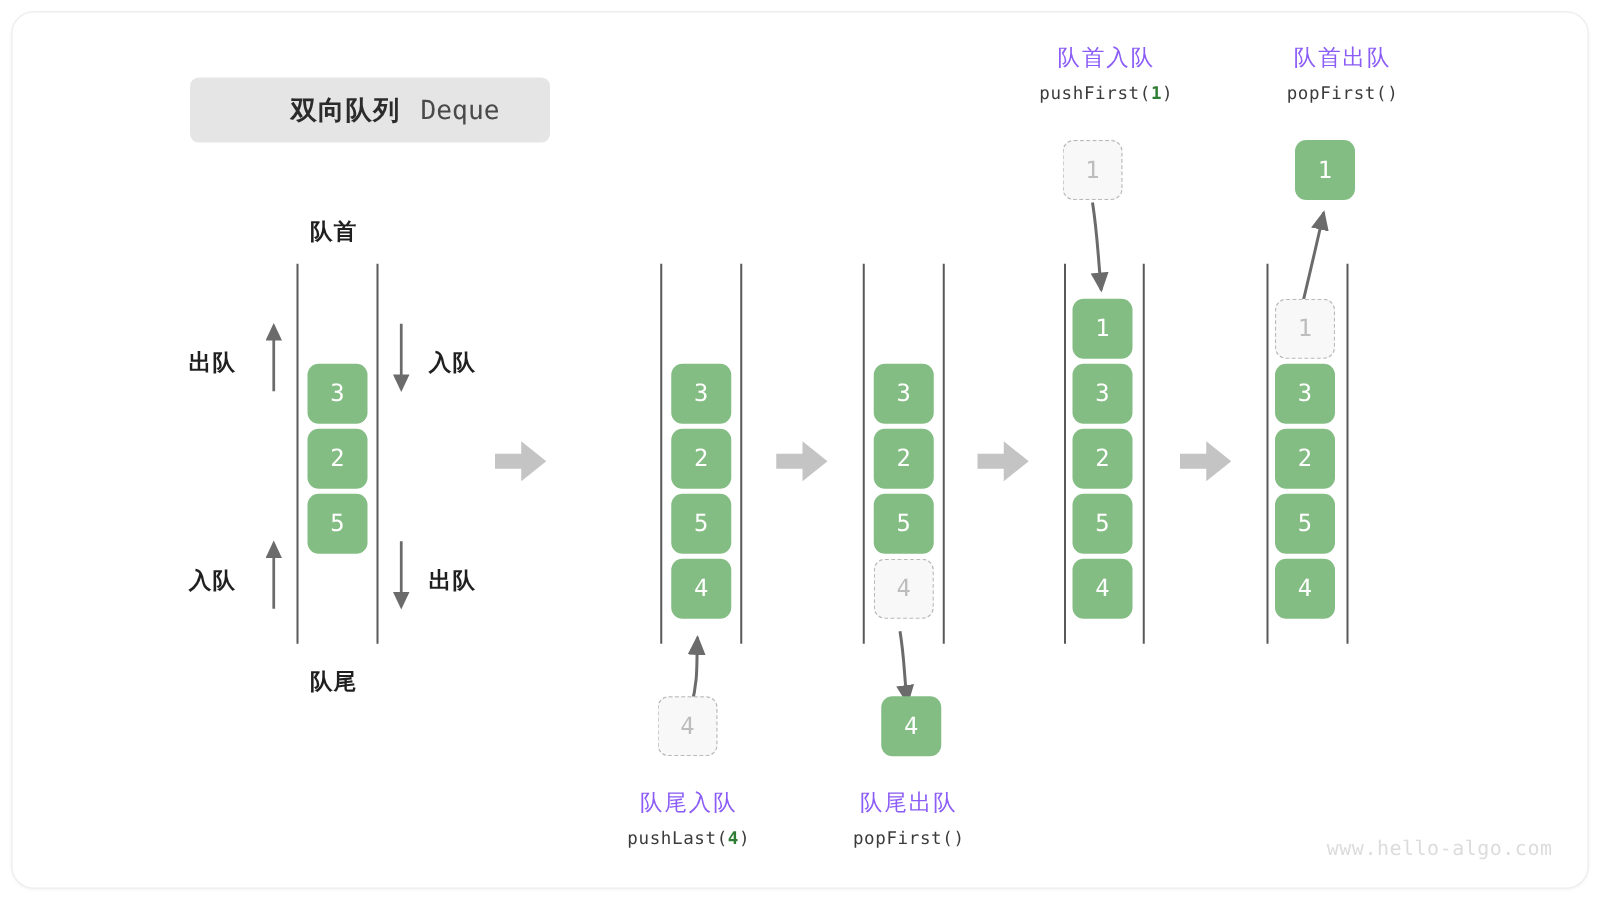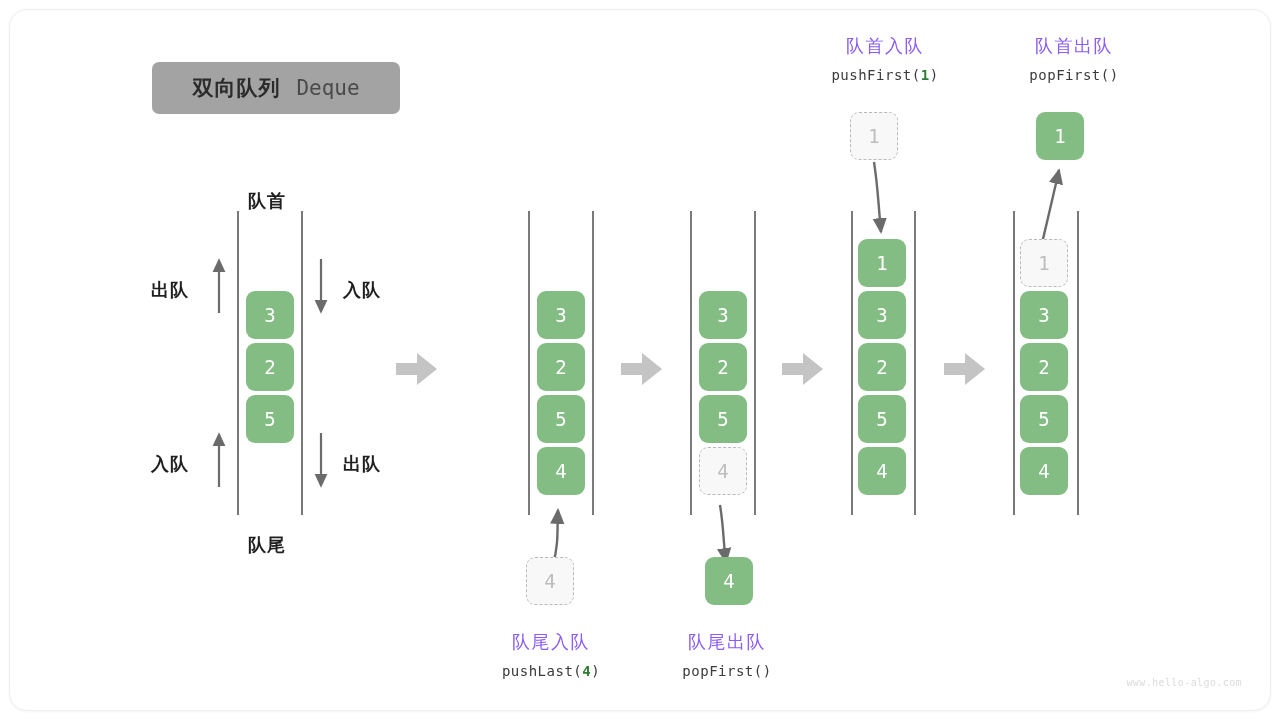--- a/index.html
+++ b/index.html
@@ -12,22 +12,22 @@
     background:#ffffff;border:1px solid #ededed;border-radius:18px;
     box-sizing:border-box;
     box-shadow:0 1px 3px rgba(0,0,0,0.045);
     overflow:hidden;
   }
   .abs{position:absolute;}
 
   
   #title-chip{
     left:142px;top:52px;width:248px;height:52px;
-    background:#a3a3a3;border-radius:7px;
-    display:flex;align-items:center;justify-content:center;
+    background:#e5e5e5;border-radius:7px;
+    display:flex;align-items:center;justify-content:center;padding-left:40px;
   }
   #title-chip .cn{
     font-size:21px;font-weight:bold;color:#2b2b2b;letter-spacing:1px;
   }
   #title-chip .en{
     font-family:"DejaVu Sans Mono","Liberation Mono",monospace;
     font-size:21px;color:#4a4a4a;margin-left:16px;letter-spacing:0px;
   }
 
   
@@ -59,21 +59,21 @@
     display:block;
     font-family:"DejaVu Sans Mono","Liberation Mono",monospace;
     font-size:14px;color:#3b3b3b;letter-spacing:0.5px;
   }
   .caption .code .arg{color:#2f7d32;font-weight:bold;}
 
   
   #watermark{
     right:28px;bottom:22px;
     font-family:"DejaVu Sans Mono","Liberation Mono",monospace;
-    font-size:10px;color:#dcdcdc;letter-spacing:0.4px;
+    font-size:16px;color:#dcdcdc;letter-spacing:0.4px;
   }
 
   svg{display:block;overflow:visible;}
   .svg-layer{left:0;top:0;width:1262px;height:702px;pointer-events:none;}
 </style>
 </head>
 <body>
 
 <div id="card">
 
@@ -130,21 +130,21 @@
     <path d="M1029,246 C1036,216 1040,200 1049,160" fill="none" stroke="#6b6b6b" stroke-width="2.4" marker-end="url(#ah-thin)"></path>
 
     <g fill="#c4c4c4">
       <path d="M386,353 h21 v-10 l20,16 -20,16 v-10 h-21 z"></path>
       <path d="M611,353 h21 v-10 l20,16 -20,16 v-10 h-21 z"></path>
       <path d="M772,353 h21 v-10 l20,16 -20,16 v-10 h-21 z"></path>
       <path d="M934,353 h21 v-10 l20,16 -20,16 v-10 h-21 z"></path>
     </g>
   </svg>
 
-  <div class="abs cn-label" style="left:238px;top:179px;">队首</div>
+  <div class="abs cn-label" style="left:238px;top:163px;">队首</div>
   <div class="abs cn-label" style="left:238px;top:523px;">队尾</div>
   <div class="abs cn-label" style="left:141px;top:268px;">出队</div>
   <div class="abs cn-label" style="left:141px;top:442px;">入队</div>
   <div class="abs cn-label" style="left:333px;top:268px;">入队</div>
   <div class="abs cn-label" style="left:333px;top:442px;">出队</div>
 
   <div class="abs box solid" style="left:236px;top:281px;">3</div>
   <div class="abs box solid" style="left:236px;top:333px;">2</div>
   <div class="abs box solid" style="left:236px;top:385px;">5</div>
 

